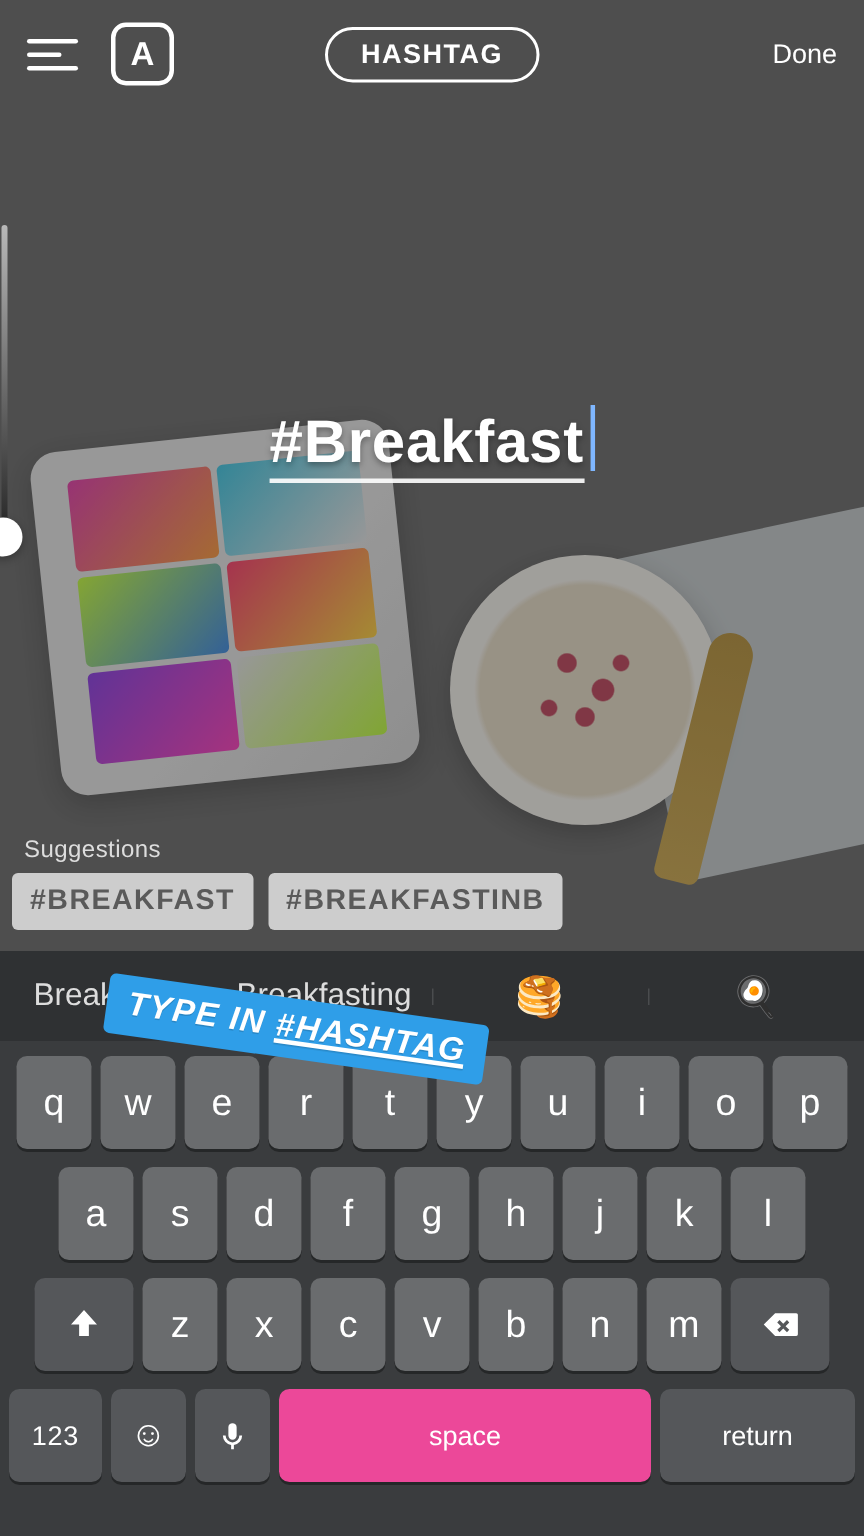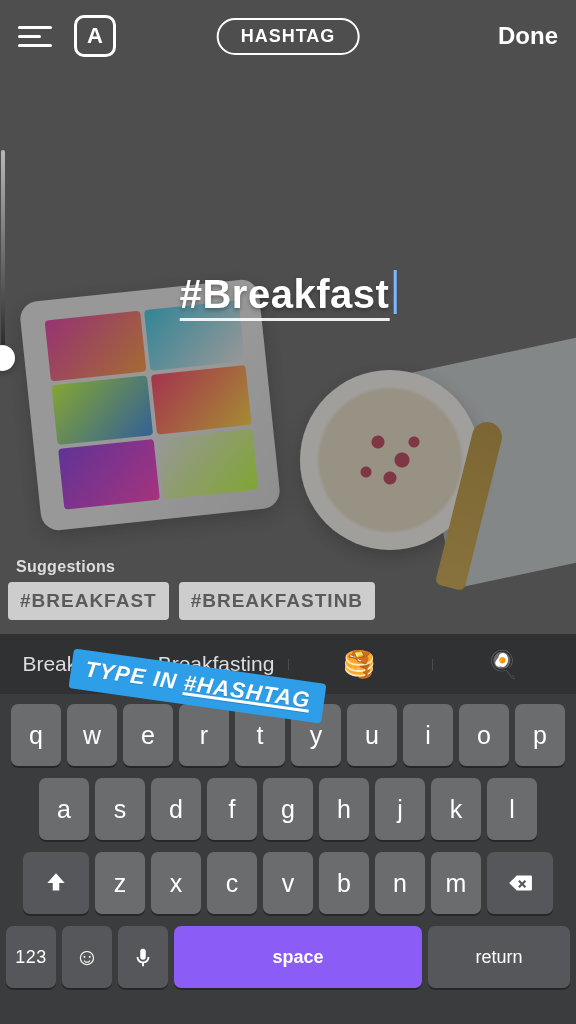--- a/index.html
+++ b/index.html
@@ -53,37 +53,37 @@
   .dim { position:absolute; inset:0; background:rgba(40,40,40,.42); }
 
   
   .header { position:absolute; top:0; left:0; right:0; height:72px; display:flex; align-items:center; padding:0 18px; gap:18px; }
   .align-btn { width:38px; height:38px; display:flex; flex-direction:column; justify-content:center; gap:6px; }
   .align-btn span{ height:3px; background:#fff; border-radius:2px; }
   .align-btn span:nth-child(1){width:90%} .align-btn span:nth-child(2){width:60%} .align-btn span:nth-child(3){width:90%}
   .font-btn { width:42px; height:42px; border:3px solid #fff; border-radius:10px; display:flex; align-items:center; justify-content:center; color:#fff; font-weight:600; font-size:22px;}
   .style-btn { margin-left:auto; margin-right:auto; position:absolute; left:50%; transform:translateX(-50%);
     border:2.5px solid #fff; border-radius:999px; padding:6px 22px; color:#fff; font-weight:800; letter-spacing:1px; font-size:18px;}
-  .done-btn { margin-left:auto; color:#fff; font-size:24px; font-weight:700; }
+  .done-btn { margin-left:auto; color:#fff; font-size:18px; font-weight:400; }
 
   
   .typed {
     position:absolute; top:270px; left:50%; transform:translateX(-50%);
     color:#fff; font-size:40px; font-weight:800; letter-spacing:.5px;
     text-shadow:0 2px 4px rgba(0,0,0,.35);
   }
   .cursor { display:inline-block; width:3px; height:44px; background:#7fb7ff; margin-left:4px; vertical-align:-6px; }
   .typed .uline { border-bottom:3px solid rgba(255,255,255,.9); padding-bottom:2px;}
 
   
   .color-knob{ position:absolute; left:-11px; top:345px; width:26px; height:26px; border-radius:50%; background:#fff; box-shadow:0 2px 6px rgba(0,0,0,.3);}
   .color-track{ position:absolute; left:1px; top:150px; width:4px; height:215px; background:linear-gradient(#fff,#000); border-radius:2px; opacity:.6;}
 
   
-  .sugg-label{ position:absolute; left:16px; top:558px; color:#ddd; font-size:16px; font-weight:700; letter-spacing:.3px;}
+  .sugg-label{ position:absolute; left:16px; top:558px; color:#ddd; font-size:16px; font-weight:400; letter-spacing:.3px;}
   .sugg-row{ position:absolute; left:8px; right:0; top:582px; display:flex; gap:10px; overflow:hidden; white-space:nowrap;}
   .chip{ background:rgba(255,255,255,.72); color:#5a5a5a; font-weight:800; letter-spacing:1px; font-size:19px; padding:8px 12px; border-radius:4px; }
 
   
   .pred{ position:absolute; left:0; right:0; top:634px; height:60px; background:#2f3133; display:flex; align-items:center; }
   .pred .cell{ flex:1; text-align:center; color:#ddd; font-size:21px; position:relative; }
   .pred .cell+.cell::before{content:"";position:absolute;left:0;top:10px;bottom:10px;width:1px;background:#4a4c4e;}
   .pred .emoji{ font-size:26px; }
 
   
@@ -100,25 +100,25 @@
   .krow{ display:flex; gap:6px; justify-content:center; }
   .key{ background:#6a6c6e; color:#fff; border-radius:7px; font-size:25px; display:flex; align-items:center; justify-content:center; box-shadow:0 2px 0 rgba(0,0,0,.35); height:62px;}
   .kw{ width:50px; }
   .kw2{ width:50px; }
   .shift,.bksp{ background:#55575a; width:66px; font-size:22px;}
   .shift svg, .bksp svg{ width:26px; height:26px; fill:#fff; }
   .row3{ padding:0 0; }
   .krow2 { padding: 0 28px; }
   .brow{ display:flex; gap:6px; }
   .fn{ background:#55575a; color:#fff; border-radius:7px; height:62px; display:flex; align-items:center; justify-content:center; box-shadow:0 2px 0 rgba(0,0,0,.35);}
-  .k123{ width:50px; font-size:18px; letter-spacing:.5px;}
+  .k123{ width:62px; font-size:18px; letter-spacing:.5px;}
   .kemo{ width:50px; font-size:24px;}
   .kmic{ width:50px;}
-  .kspace{ flex:1; font-size:18px; background:#8b5cf6;font-weight:bold;}
-  .kret{ width:142px; font-size:18px;}
+  .kspace{ flex:1; font-size:18px; background:#ec4899;}
+  .kret{ width:130px; font-size:18px;}
   .kmic svg{width:22px;height:26px;fill:#fff;}
 </style>
 </head>
 <body>
 
 <div class="photo">
   <div class="cloth"></div>
   <div class="grid">
       <div class="g1"></div>
       <div class="g2"></div>

